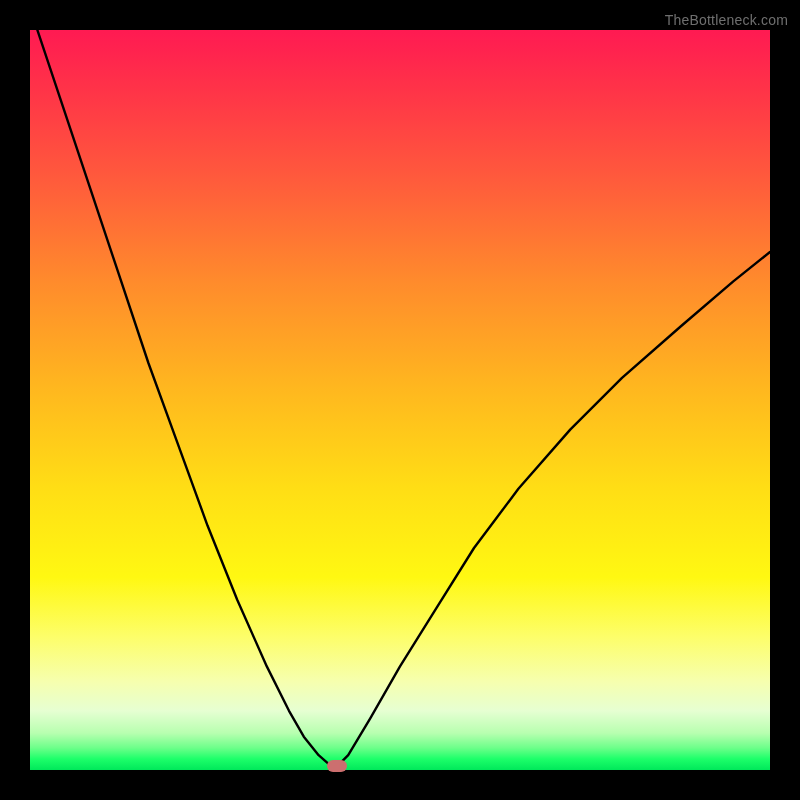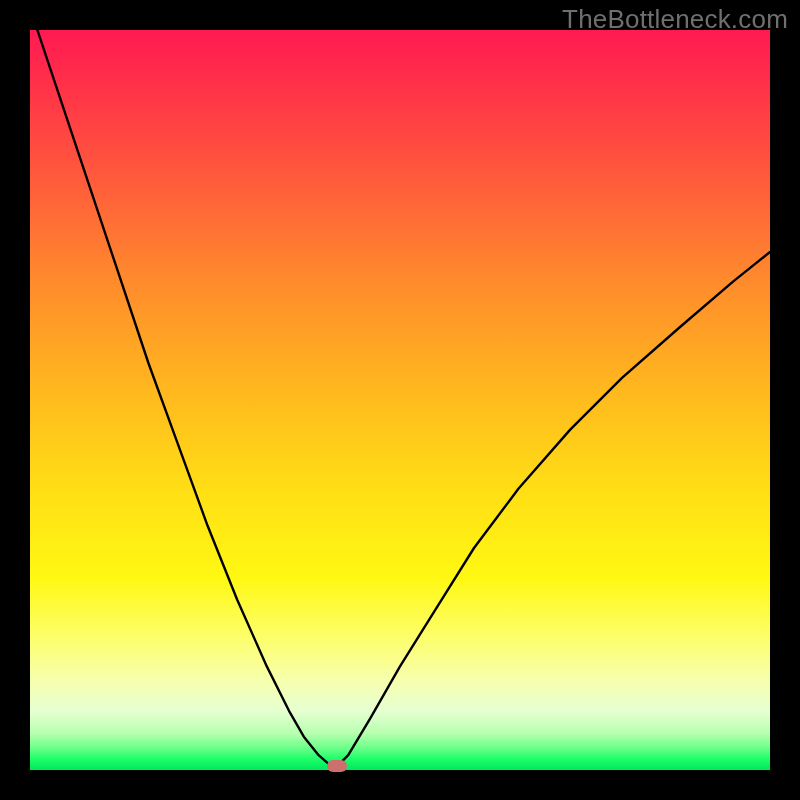--- a/index.html
+++ b/index.html
@@ -38,24 +38,24 @@
       #f6ffae 88%,
       #e6ffd2 92%,
       #b8ffb0 95%,
       #6dff8a 97%,
       #1dff6a 98.5%,
       #00e85a 100%
     );
   }
   .watermark {
     position: absolute;
-    top: 4px;
+    top: 12px;
     right: 12px;
     color: #6f6f6f;
-    font-size: 26px;
+    font-size: 14px;
     font-weight: 500;
     letter-spacing: 0.2px;
     user-select: none;
   }
   .marker {
     position: absolute;
     width: 20px;
     height: 12px;
     border-radius: 6px;
     background: #cc6f6f;

